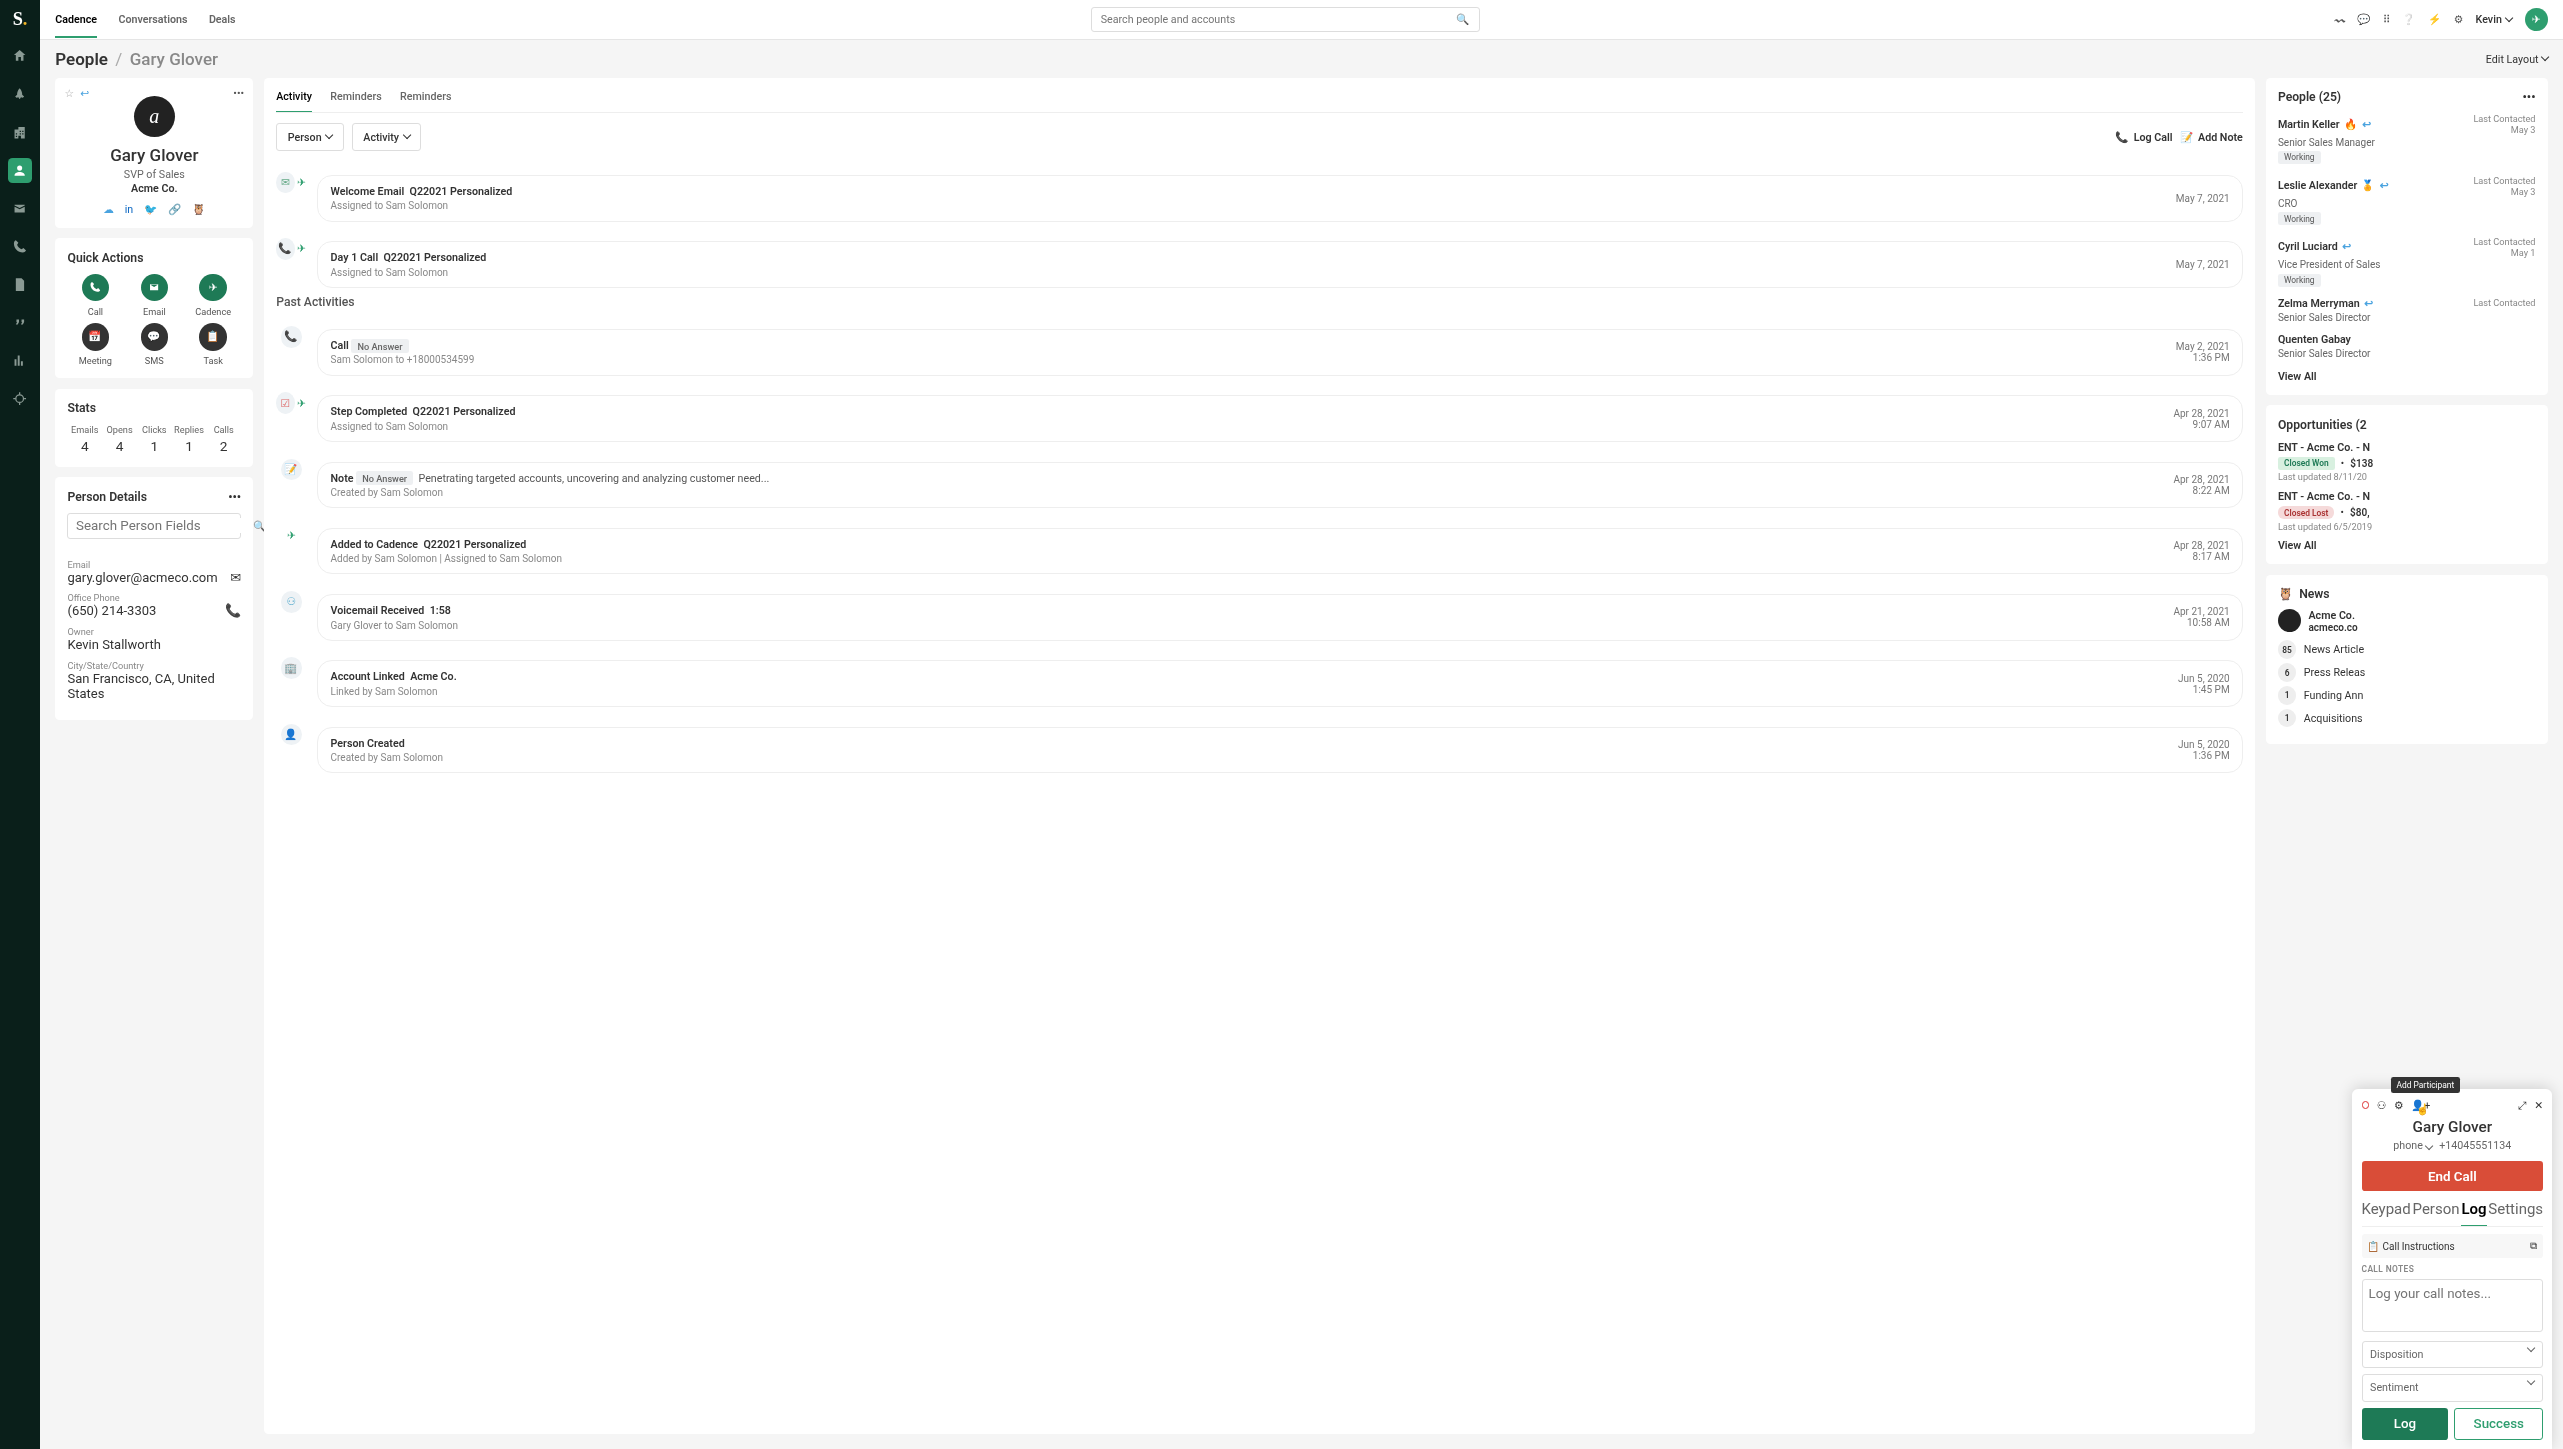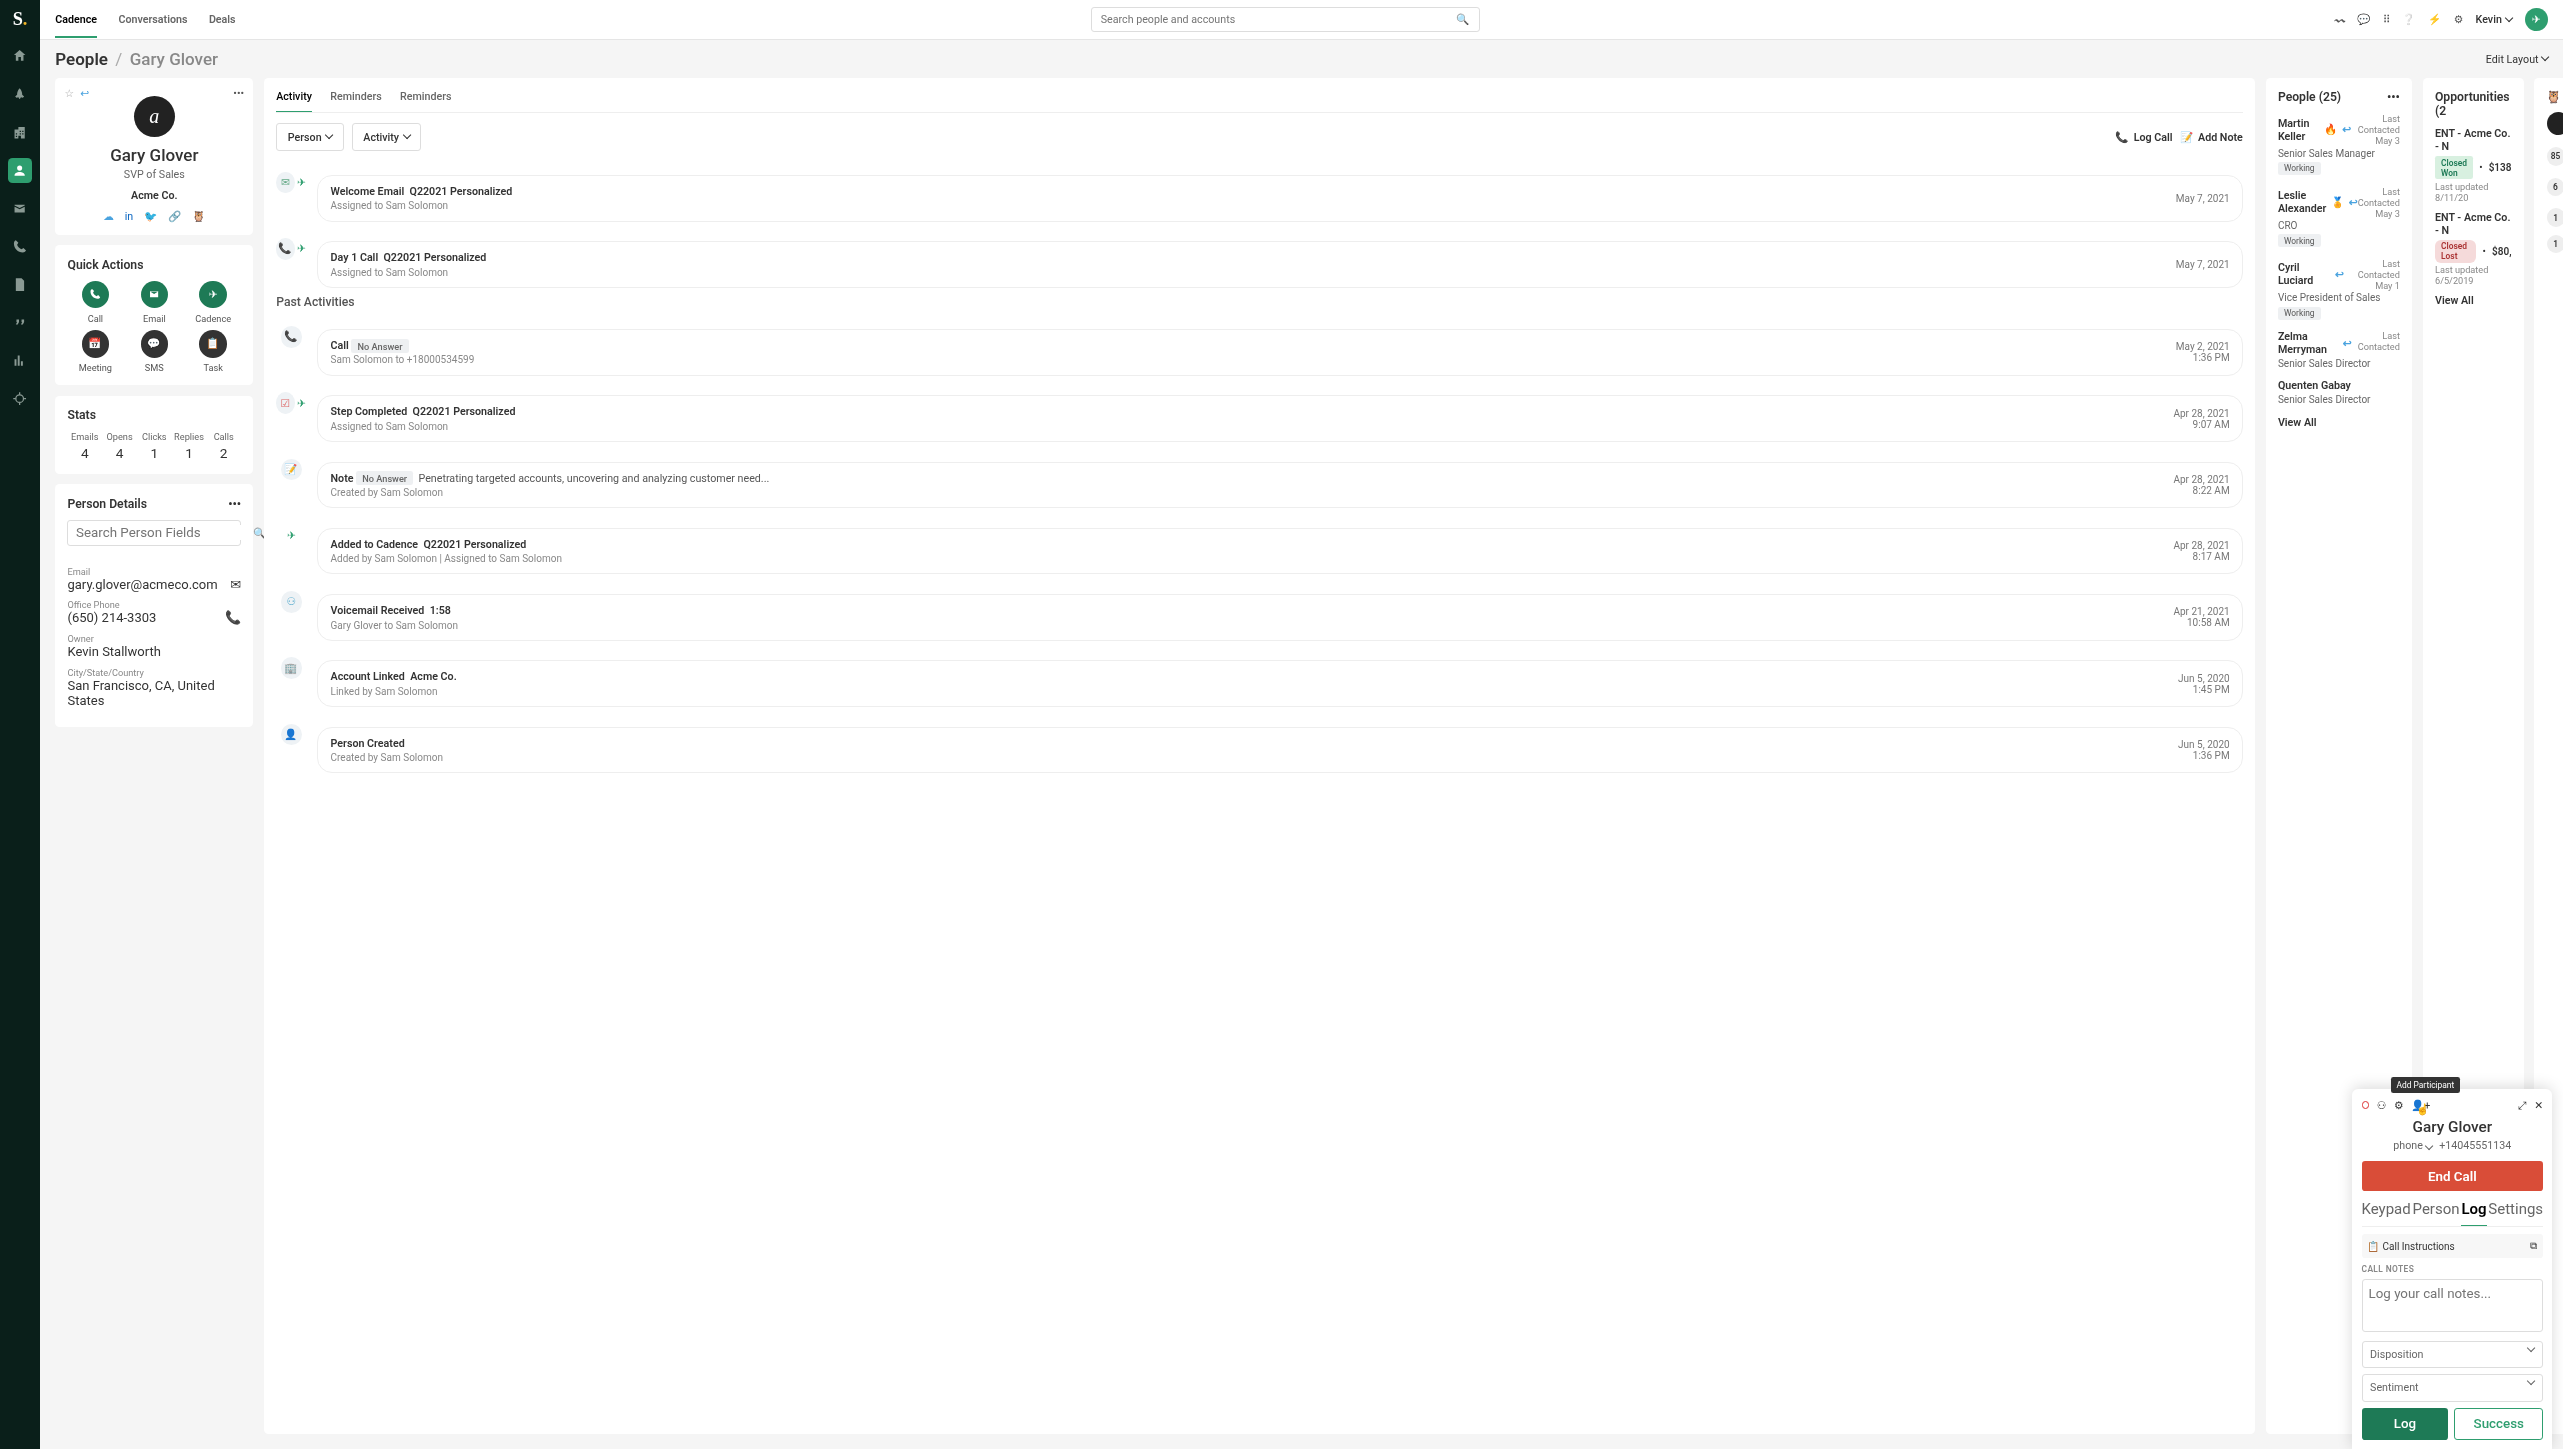--- a/index.html
+++ b/index.html
@@ -34,32 +34,32 @@
 .crumb { font-size: 17px; font-weight: 600; }
 .crumb .sep { color: #aaa; font-weight: 400; margin: 0 3.1px; }
 .crumb .leaf { color: #888; font-weight: 500; }
 .edit-layout { font-size: 10.7px; cursor: pointer; display: flex; align-items: center; gap: 3.1px; }
 
 
 .cols { flex: 1; display: flex; gap: 10.7px; padding: 0 15.3px 15.3px; overflow: hidden; }
 .col { background: transparent; }
 .col-left { width: 198px; display: flex; flex-direction: column; gap: 10.7px; }
 .col-mid { flex: 1; }
-.col-right { width: 282px; display: flex; gap: 10.7px; }
+.col-right { width: 282px; display: flex; flex-direction: column; gap: 10.7px; }
 
 .card { background: #fff; border-radius: 4.6px; padding: 12.2px; }
 .card-h { font-size: 12.2px; font-weight: 600; margin-bottom: 9.2px; display: flex; justify-content: space-between; align-items: center; }
 
 
 .profile { text-align: center; position: relative; }
 .profile .star-row { position: absolute; top: 9.2px; left: 9.2px; display: flex; gap: 6.1px; color: #aaa; }
 .profile .menu-dots { position: absolute; top: 9.2px; right: 9.2px; color: #555; cursor: pointer; }
 .profile .av { width: 41px; height: 41px; border-radius: 50%; background: #222; margin: 6.1px auto 7.6px; display: flex; align-items: center; justify-content: center; color: #fff; font-style: italic; font-size: 20px; font-family: cursive; }
 .profile h2 { font-size: 17px; font-weight: 500; margin-bottom: 3.1px; }
-.profile .title { color: #666; margin-bottom: 8px; }
+.profile .title { color: #666; margin-bottom: 1px; }
 .profile .company { font-weight: 600; margin-bottom: 7.6px; }
 .social-row { display: flex; justify-content: center; gap: 10.7px; }
 .social-row span { cursor: pointer; }
 
 
 .qa-grid { display: grid; grid-template-columns: repeat(3, 1fr); gap: 6.1px 3.1px; }
 .qa-item { display: flex; flex-direction: column; align-items: center; gap: 4.6px; cursor: pointer; }
 .qa-circle { width: 27.5px; height: 27.5px; border-radius: 50%; background: #1e7a56; color: #fff; display: flex; align-items: center; justify-content: center; }
 .qa-circle.dark { background: #333; }
 .qa-item span { font-size: 9.2px; color: #555; }

